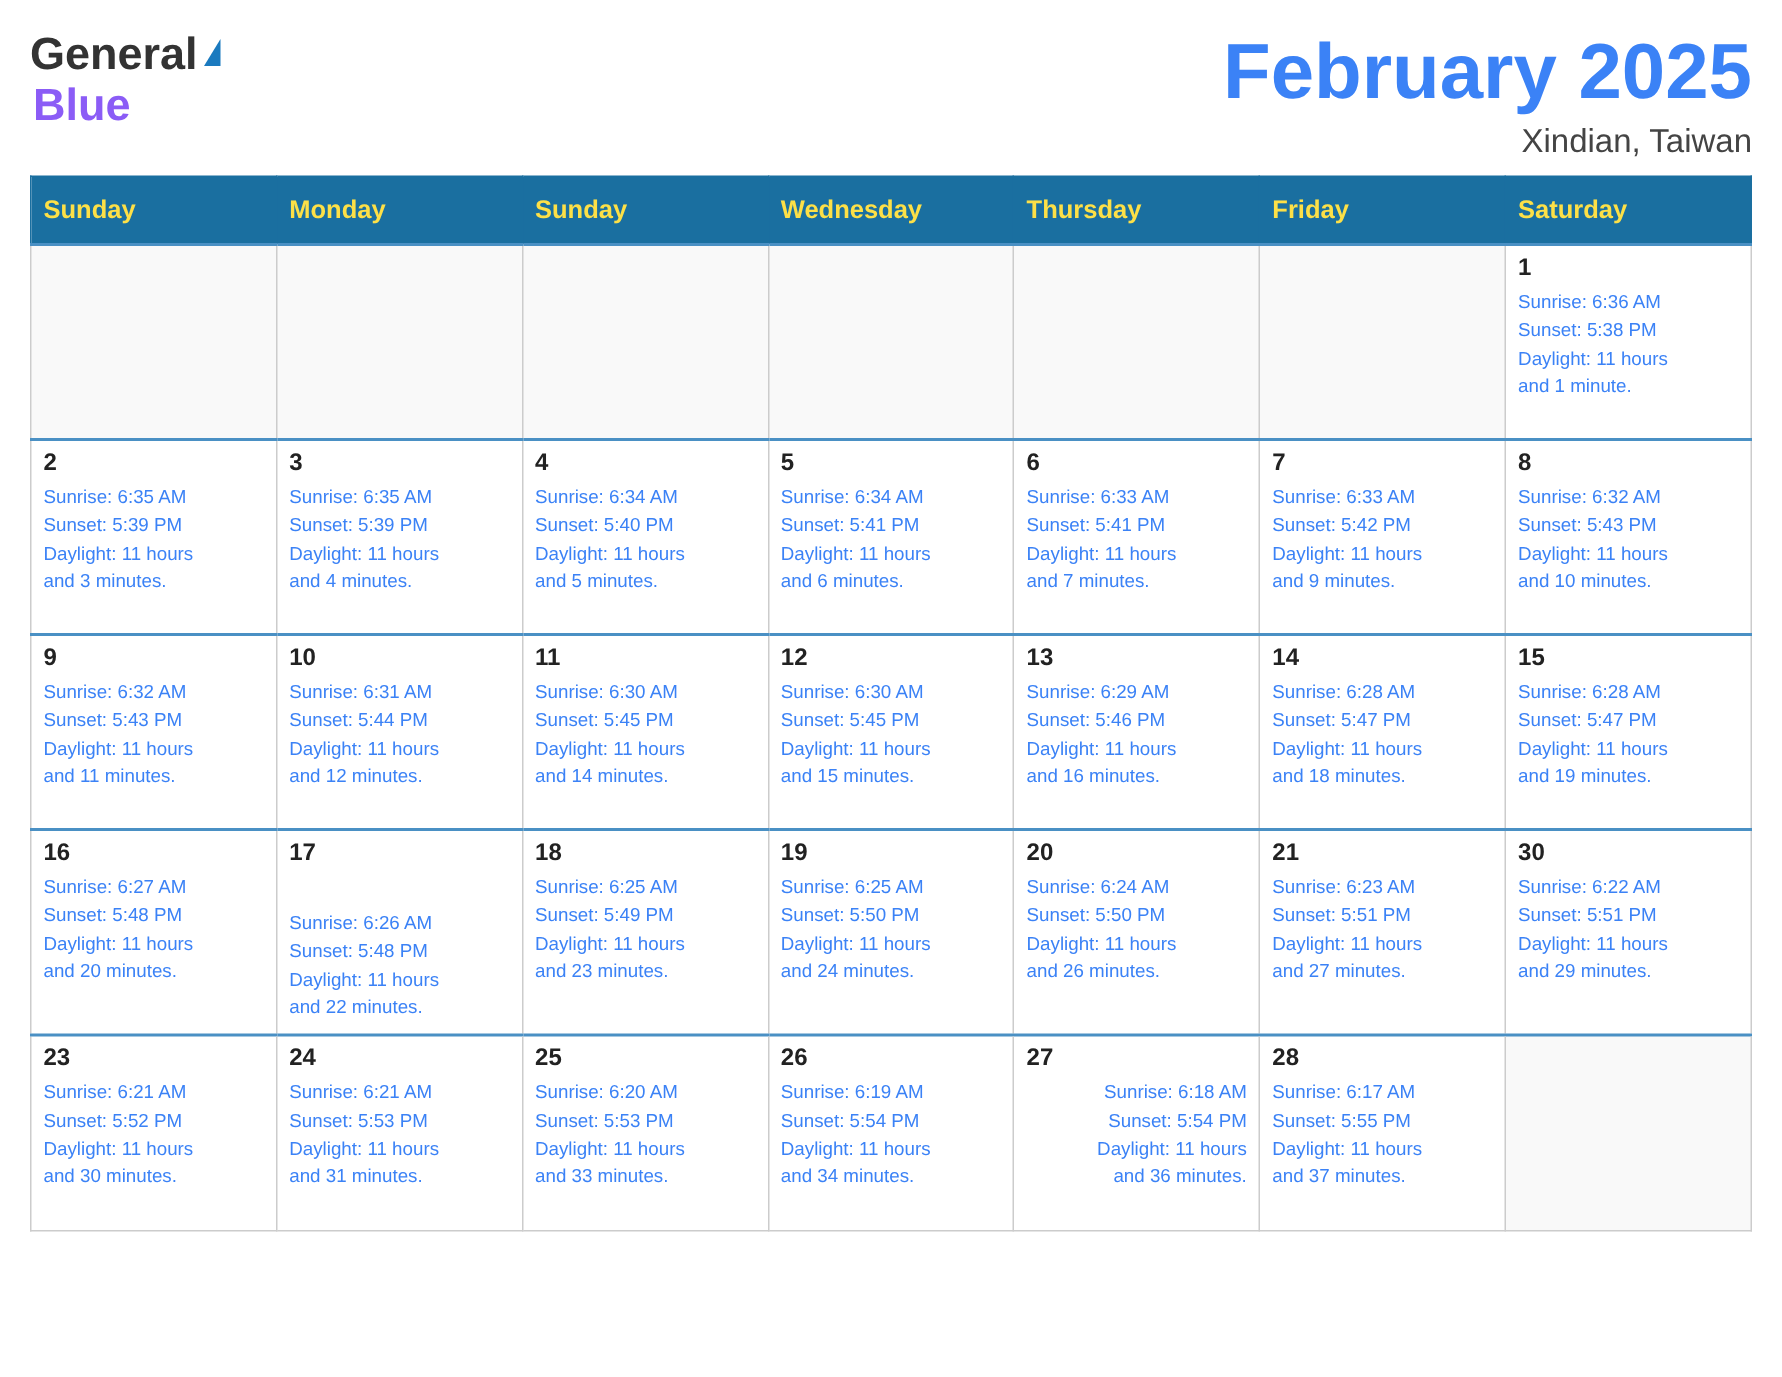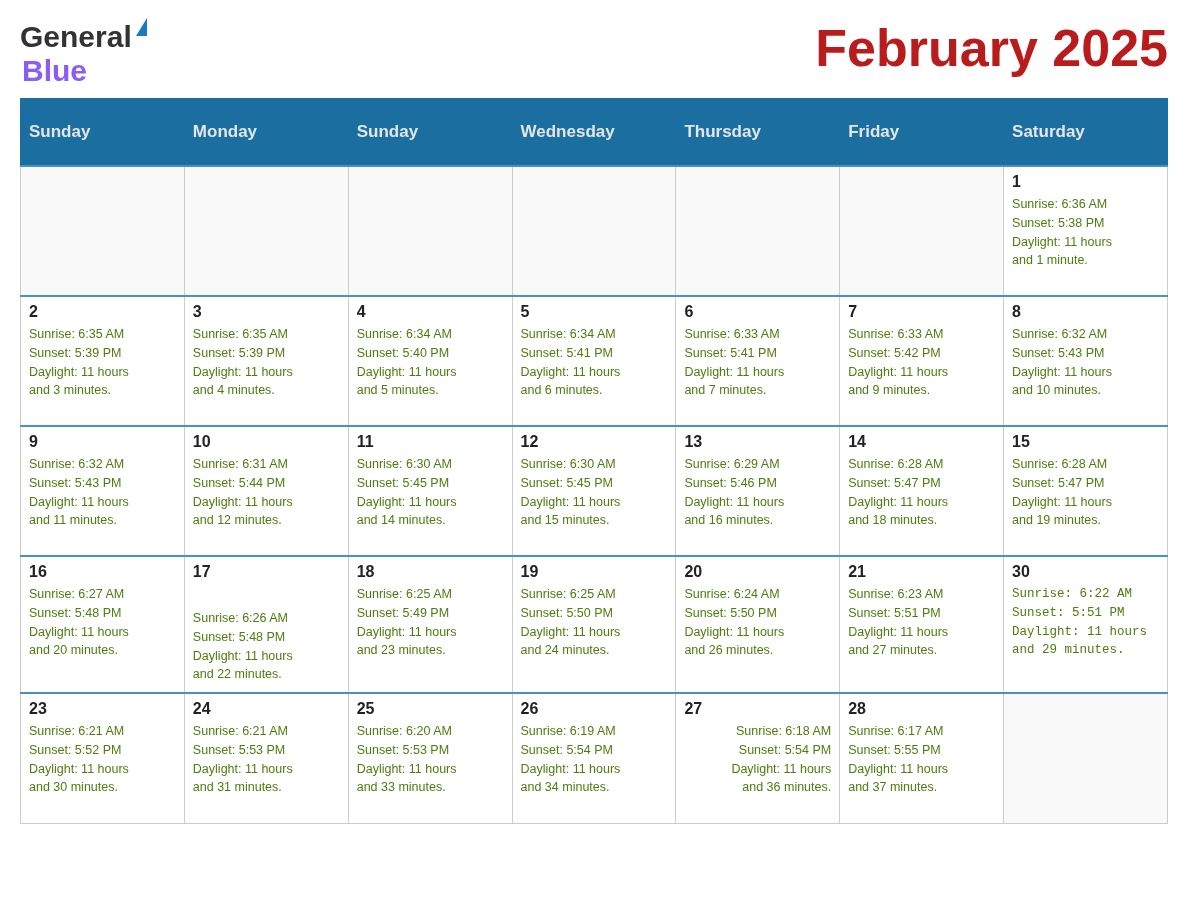--- a/index.html
+++ b/index.html
@@ -15,39 +15,39 @@
       justify-content: space-between;
       align-items: flex-start;
       margin-bottom: 10px;
     }
     .title-block {
       text-align: right;
     }
     .month-title {
       font-size: 52px;
       font-weight: bold;
-      color: #b91c1c;
+      color: #3b82f6;
       line-height: 1.1;
     }
     .location {
       font-size: 22px;
       color: #444;
       margin-top: 4px;
     }
     .calendar {
       width: 100%;
       border-collapse: collapse;
       border: 1px solid #aaa;
     }
     .calendar th {
       background-color: #1a6fa0;
-      color: #e5e5e5;
+      color: #fde047;
       font-size: 17px;
       font-weight: bold;
-      padding: 23px 8px;
+      padding: 12px 8px;
       text-align: left;
       border: 1px solid #1a6fa0;
     }
     .calendar td {
       width: 14.28%;
       vertical-align: top;
       padding: 6px 8px 8px 8px;
       border: 1px solid #ccc;
       font-size: 13px;
       color: #333;
@@ -57,53 +57,54 @@
       border-top: 2px solid #4a90c4;
     }
     .day-number {
       font-size: 16px;
       font-weight: bold;
       color: #222;
       margin-bottom: 4px;
     }
     .day-info {
       font-size: 12.5px;
-      color: #4d7c0f;
+      color: #3b82f6;
       line-height: 1.5;
     }
     .empty-cell {
       background: #f9f9f9;
     }
     .logo-container {
       display: flex;
       flex-direction: column;
     }
     .logo-top {
       display: flex;
-      align-items: flex-start;
+      align-items: center;
       font-size: 30px;
       font-weight: bold;
       color: #333;
     }
   </style>
 </head>
 <body>
 
 <div class="header">
   <div class="logo-container">
     <div class="logo-top">
       <span style="color:#333; font-weight:bold; font-size:30px;">General</span>
       <span style="display:inline-block; width:0; height:0; border-left:11px solid transparent; border-right:0px solid transparent; border-bottom:18px solid #1a7abf; margin-left:4px; vertical-align:middle; position:relative; top:-2px;"></span>
     </div>
     <div>
       <span style="color:#8b5cf6; font-weight:bold; font-size:30px; margin-left:2px;">Blue</span>
     </div>
   </div>
   <div class="title-block">
     <div class="month-title">February 2025</div>
+    <div class="location">Xindian, Taiwan</div>
   </div>
 </div>
 
 <table class="calendar">
   <thead>
     <tr>
       <th>Sunday</th>
       <th>Monday</th>
       <th>Sunday</th>
       <th>Wednesday</th>
@@ -268,21 +269,21 @@
         </td>
         <td>
           <div class="day-number">21</div>
           <div class="day-info" style="white-space: pre-line;">Sunrise: 6:23 AM
 Sunset: 5:51 PM
 Daylight: 11 hours
 and 27 minutes.</div>
         </td>
         <td>
           <div class="day-number">30</div>
-          <div class="day-info" style="white-space: pre-line; font-family: Liberation Mono, monospace;">Sunrise: 6:22 AM
+          <div class="day-info" style="white-space: pre-line;">Sunrise: 6:22 AM
 Sunset: 5:51 PM
 Daylight: 11 hours
 and 29 minutes.</div>
         </td>
       </tr>
       <tr class="week-row">
         <td>
           <div class="day-number">23</div>
           <div class="day-info" style="white-space: pre-line;">Sunrise: 6:21 AM
 Sunset: 5:52 PM

